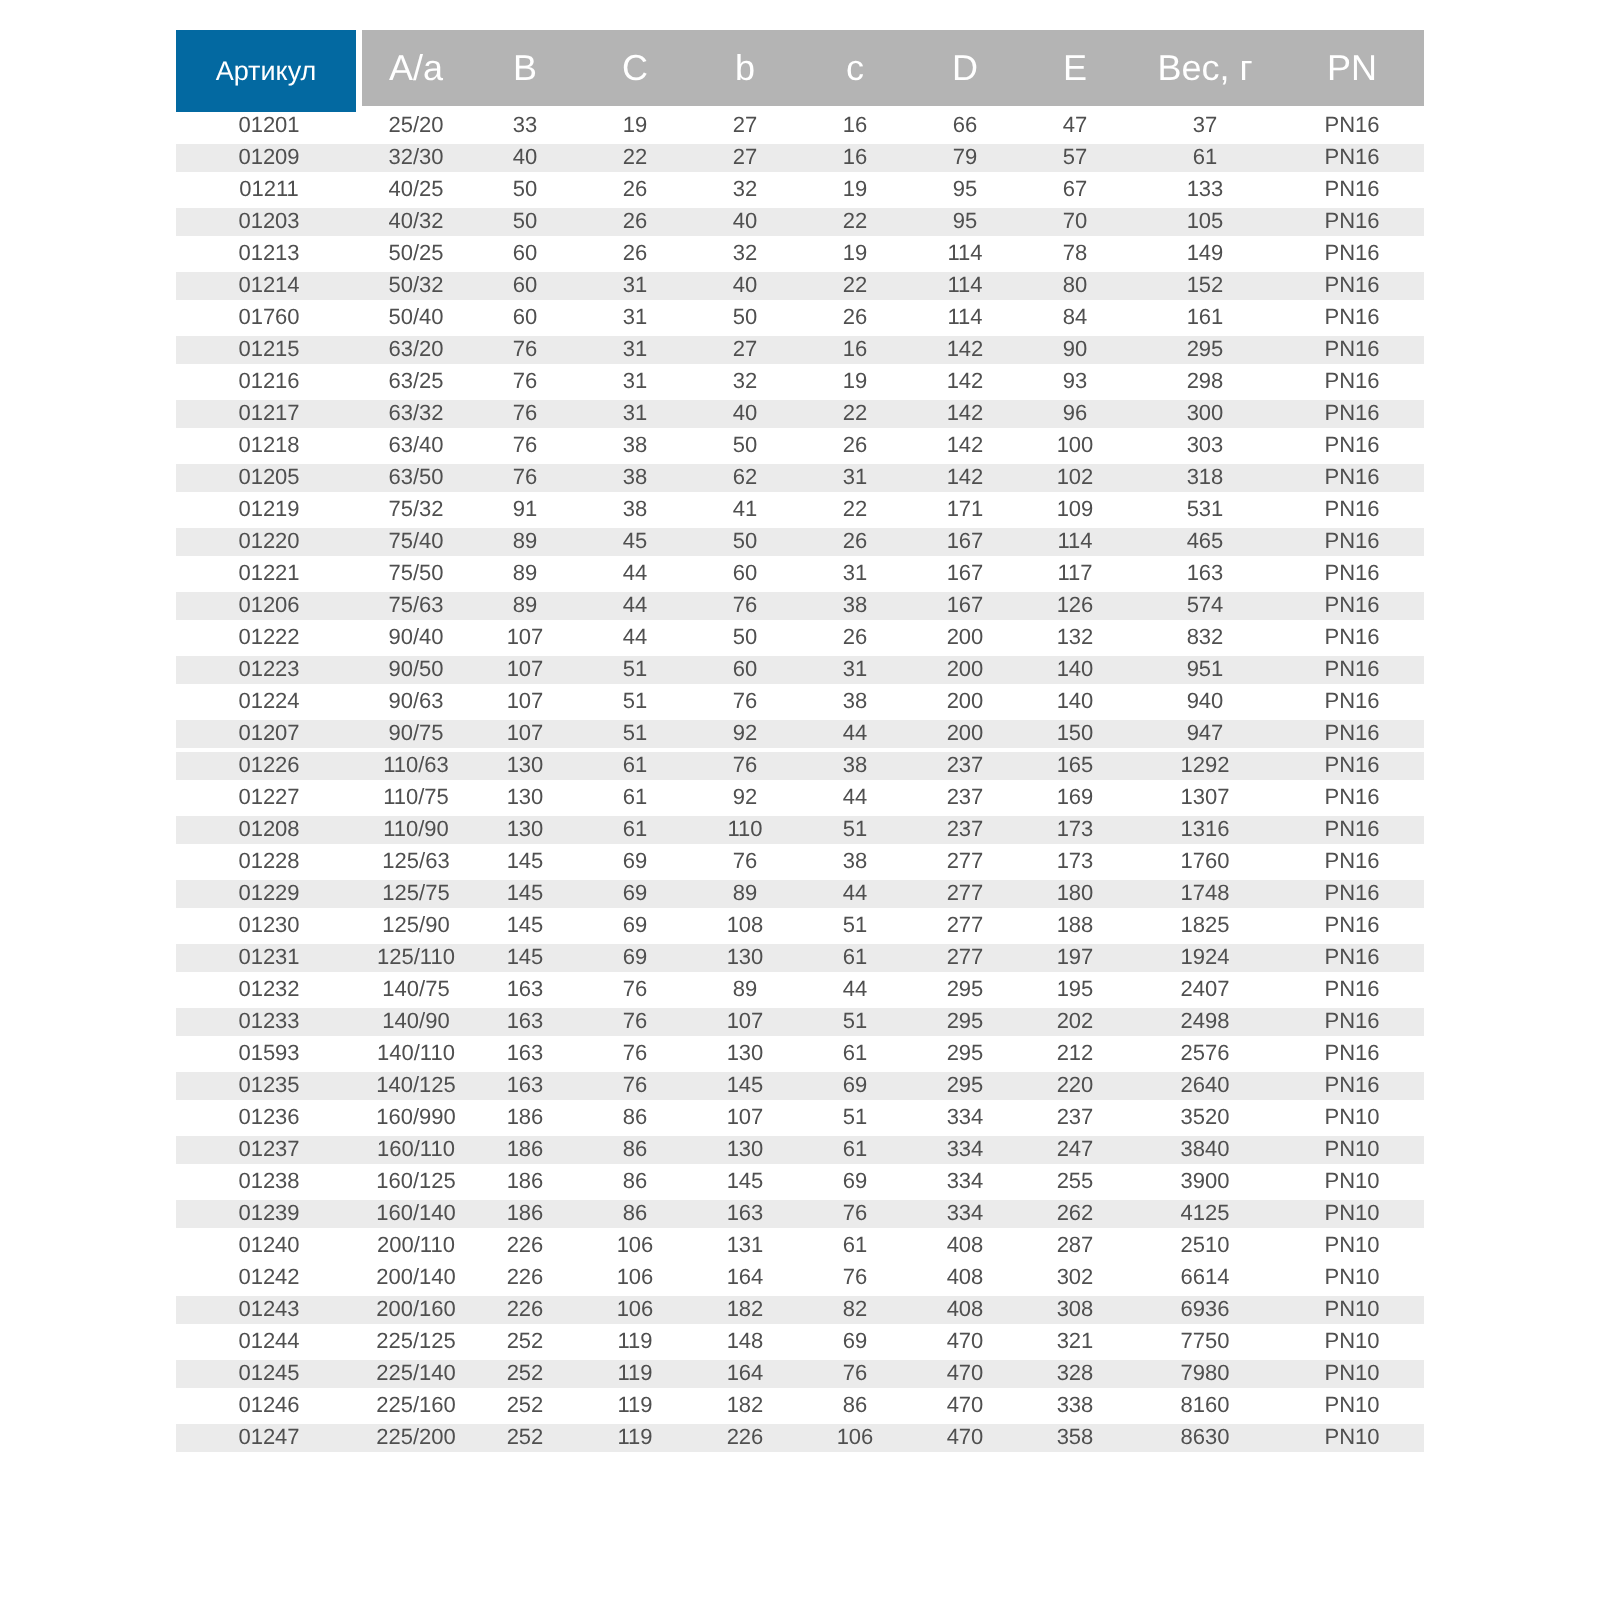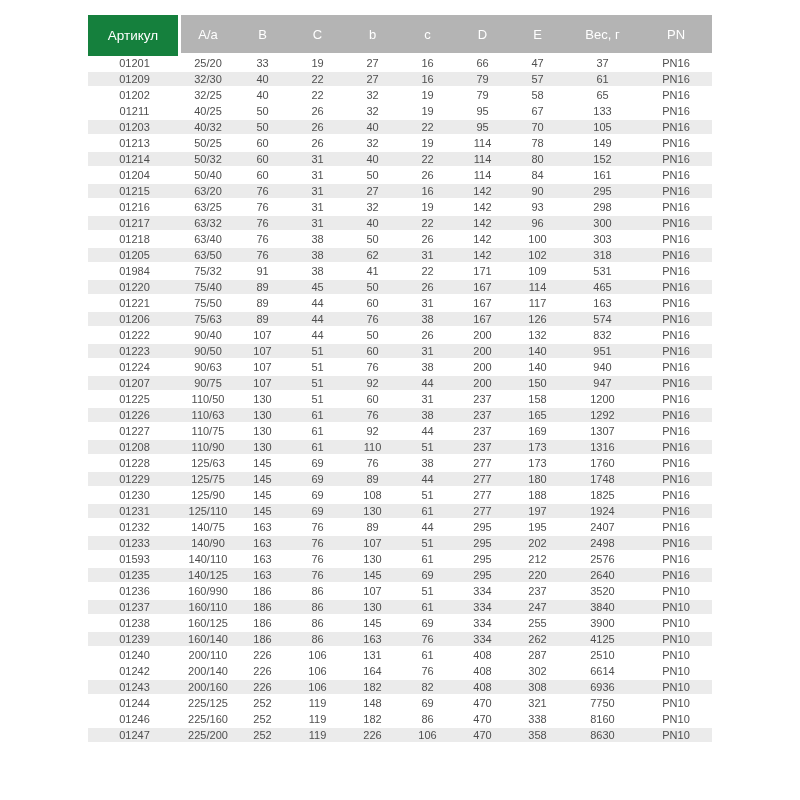--- a/index.html
+++ b/index.html
@@ -30,28 +30,28 @@
   table.spec th, table.spec td {
     padding: 0;
     margin: 0;
     text-align: center;
     vertical-align: middle;
     white-space: nowrap;
     overflow: hidden;
   }
   thead th {
     height: 38px;
-    font-size: 13px;
+    font-size: 18px;
     font-weight: normal;
     color: #ffffff;
     background: #b4b4b4;
     border-bottom: 3px solid #ffffff;
   }
   thead th.accent {
-    background: #15803d;
+    background: #0369a1;
     border-right: 3px solid #ffffff;
     border-bottom: 0;
     font-size: 13.5px;
   }
   tbody tr {
     height: 16px;
   }
   tbody td {
     font-size: 11px;
     color: #4f4f4f;
@@ -113,32 +113,20 @@
             <td>40</td>
             <td>22</td>
             <td>27</td>
             <td>16</td>
             <td>79</td>
             <td>57</td>
             <td>61</td>
             <td>PN16</td>
           </tr>
           <tr>
-            <td>01202</td>
-            <td>32/25</td>
-            <td>40</td>
-            <td>22</td>
-            <td>32</td>
-            <td>19</td>
-            <td>79</td>
-            <td>58</td>
-            <td>65</td>
-            <td>PN16</td>
-          </tr>
-          <tr>
             <td>01211</td>
             <td>40/25</td>
             <td>50</td>
             <td>26</td>
             <td>32</td>
             <td>19</td>
             <td>95</td>
             <td>67</td>
             <td>133</td>
             <td>PN16</td>
@@ -173,21 +161,21 @@
             <td>60</td>
             <td>31</td>
             <td>40</td>
             <td>22</td>
             <td>114</td>
             <td>80</td>
             <td>152</td>
             <td>PN16</td>
           </tr>
           <tr>
-            <td>01204</td>
+            <td>01760</td>
             <td>50/40</td>
             <td>60</td>
             <td>31</td>
             <td>50</td>
             <td>26</td>
             <td>114</td>
             <td>84</td>
             <td>161</td>
             <td>PN16</td>
           </tr>
@@ -245,21 +233,21 @@
             <td>76</td>
             <td>38</td>
             <td>62</td>
             <td>31</td>
             <td>142</td>
             <td>102</td>
             <td>318</td>
             <td>PN16</td>
           </tr>
           <tr>
-            <td>01984</td>
+            <td>01219</td>
             <td>75/32</td>
             <td>91</td>
             <td>38</td>
             <td>41</td>
             <td>22</td>
             <td>171</td>
             <td>109</td>
             <td>531</td>
             <td>PN16</td>
           </tr>
@@ -340,32 +328,20 @@
             <td>90/75</td>
             <td>107</td>
             <td>51</td>
             <td>92</td>
             <td>44</td>
             <td>200</td>
             <td>150</td>
             <td>947</td>
             <td>PN16</td>
           </tr>
-          <tr>
-            <td>01225</td>
-            <td>110/50</td>
-            <td>130</td>
-            <td>51</td>
-            <td>60</td>
-            <td>31</td>
-            <td>237</td>
-            <td>158</td>
-            <td>1200</td>
-            <td>PN16</td>
-          </tr>
           <tr class="alt">
             <td>01226</td>
             <td>110/63</td>
             <td>130</td>
             <td>61</td>
             <td>76</td>
             <td>38</td>
             <td>237</td>
             <td>165</td>
             <td>1292</td>
@@ -580,20 +556,32 @@
             <td>225/125</td>
             <td>252</td>
             <td>119</td>
             <td>148</td>
             <td>69</td>
             <td>470</td>
             <td>321</td>
             <td>7750</td>
             <td>PN10</td>
           </tr>
+          <tr class="alt">
+            <td>01245</td>
+            <td>225/140</td>
+            <td>252</td>
+            <td>119</td>
+            <td>164</td>
+            <td>76</td>
+            <td>470</td>
+            <td>328</td>
+            <td>7980</td>
+            <td>PN10</td>
+          </tr>
           <tr>
             <td>01246</td>
             <td>225/160</td>
             <td>252</td>
             <td>119</td>
             <td>182</td>
             <td>86</td>
             <td>470</td>
             <td>338</td>
             <td>8160</td>

